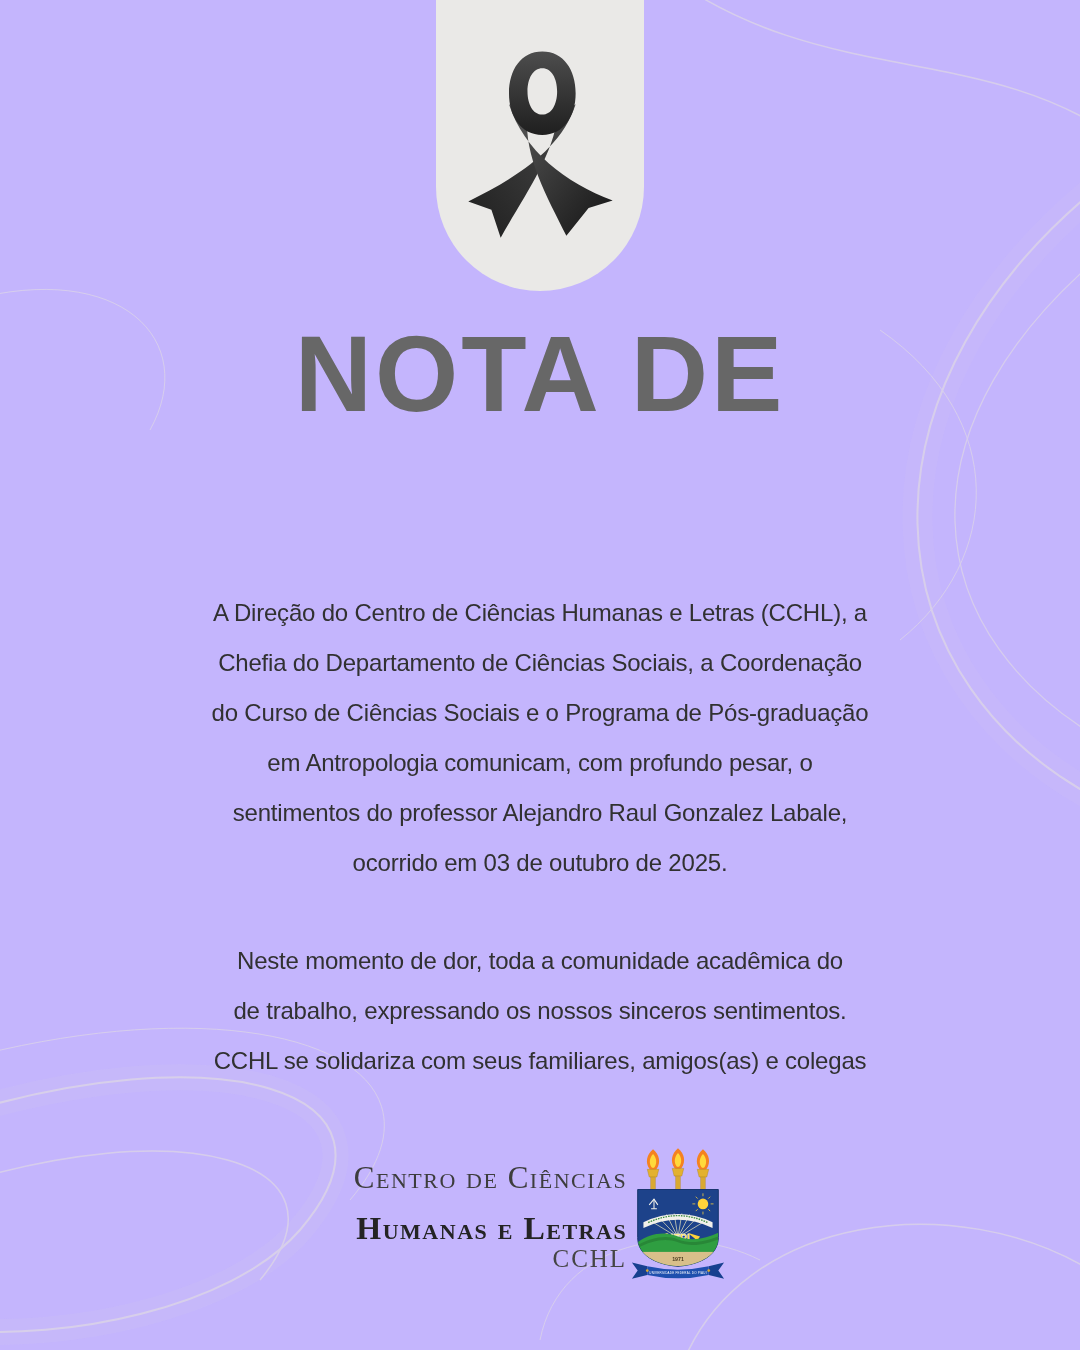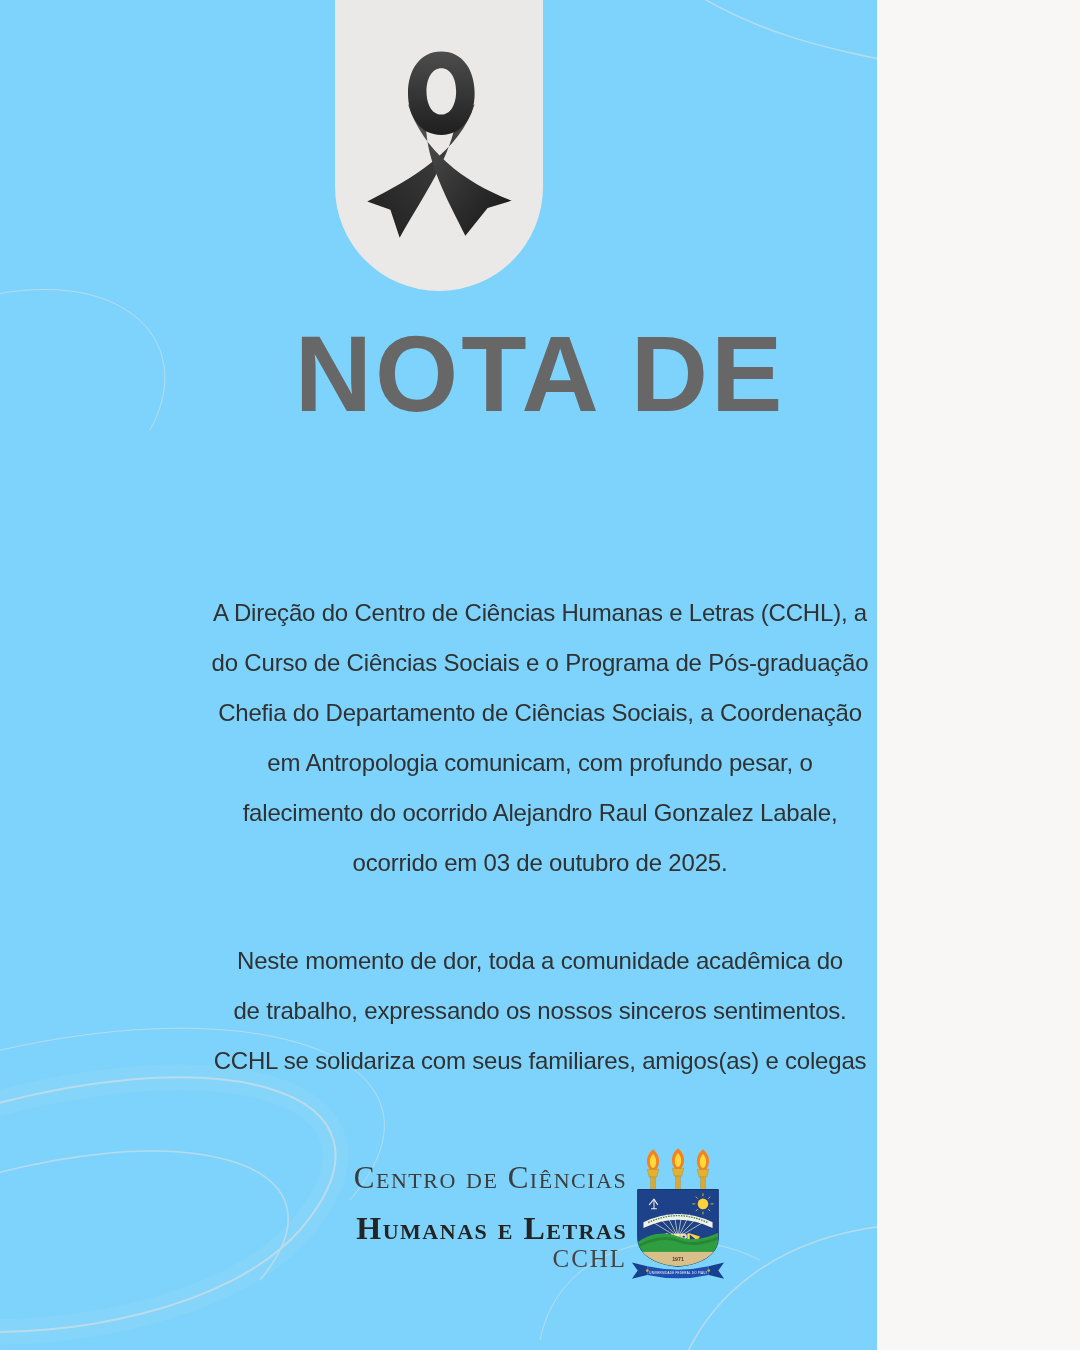--- a/index.html
+++ b/index.html
@@ -3,22 +3,22 @@
 <meta charset="utf-8">
 <style>
   html,body{margin:0;padding:0;}
   body{
     width:1080px;height:1350px;
     font-family:"Liberation Sans", sans-serif;
     background:#f8f7f5;
     overflow:hidden;
   }
   .poster{
-    position:relative;width:877px;height:1350px;
-    background:#7dd3fc;overflow:hidden;
+    position:relative;width:1080px;height:1350px;
+    background:#c4b5fd;overflow:hidden;
   }
   .swirls{position:absolute;inset:0;pointer-events:none;}
   
   .capsule{
     position:absolute;top:0;left:calc(50% - 104px);
     width:208px;height:291px;
     background:#eae9e7;
     border-radius:0 0 104px 104px;
     display:flex;justify-content:center;align-items:flex-start;
   }
@@ -112,24 +112,24 @@
                M90,21 C80,21 74,32 74,46 C74,60 80,71 90,71 C100,71 106,60 106,46 C106,32 100,21 90,21 Z"></path>
     </svg>
   </div>
 
   <div class="title">
     <div>NOTA DE</div>
   </div>
 
   <div class="para p1">
     <div>A Direção do Centro de Ciências Humanas e Letras (CCHL), a</div>
+    <div>Chefia do Departamento de Ciências Sociais, a Coordenação</div>
     <div>do Curso de Ciências Sociais e o Programa de Pós-graduação</div>
-    <div>Chefia do Departamento de Ciências Sociais, a Coordenação</div>
     <div>em Antropologia comunicam, com profundo pesar, o</div>
-    <div>falecimento do ocorrido Alejandro Raul Gonzalez Labale,</div>
+    <div>sentimentos do professor Alejandro Raul Gonzalez Labale,</div>
     <div>ocorrido em 03 de outubro de 2025.</div>
   </div>
 
   <div class="para p2">
     <div>Neste momento de dor, toda a comunidade acadêmica do</div>
     <div>de trabalho, expressando os nossos sinceros sentimentos.</div>
     <div>CCHL se solidariza com seus familiares, amigos(as) e colegas</div>
   </div>
 
   <div class="footer">

